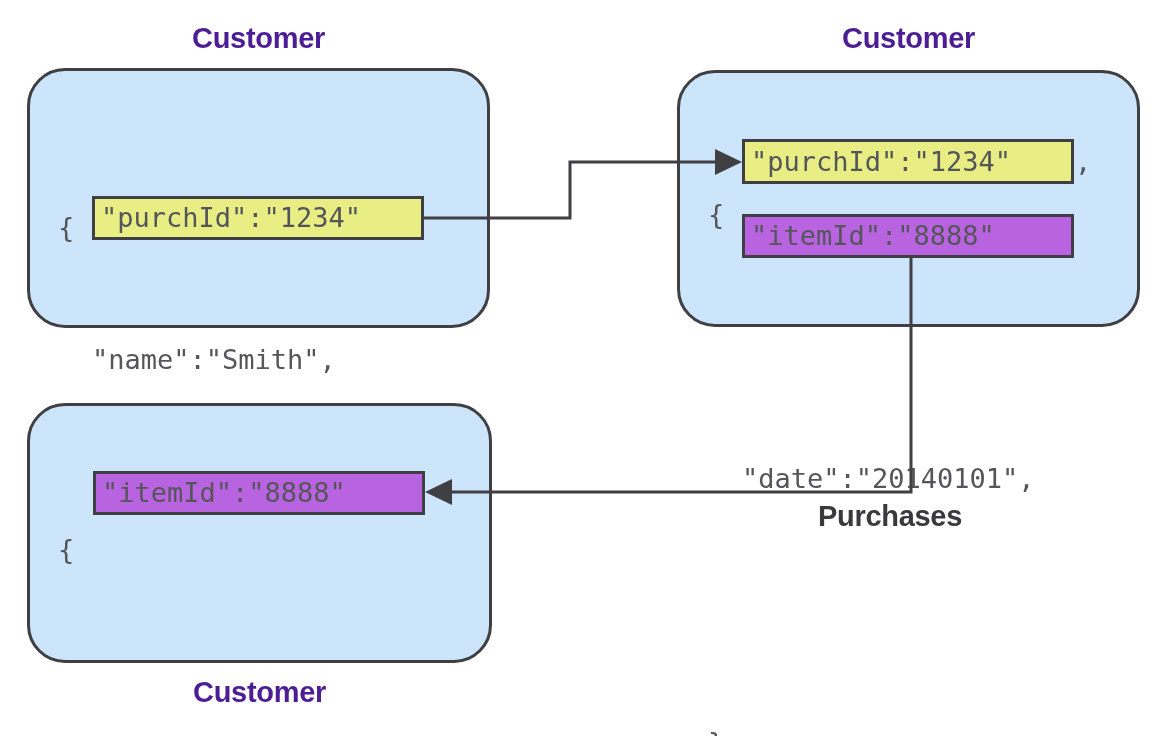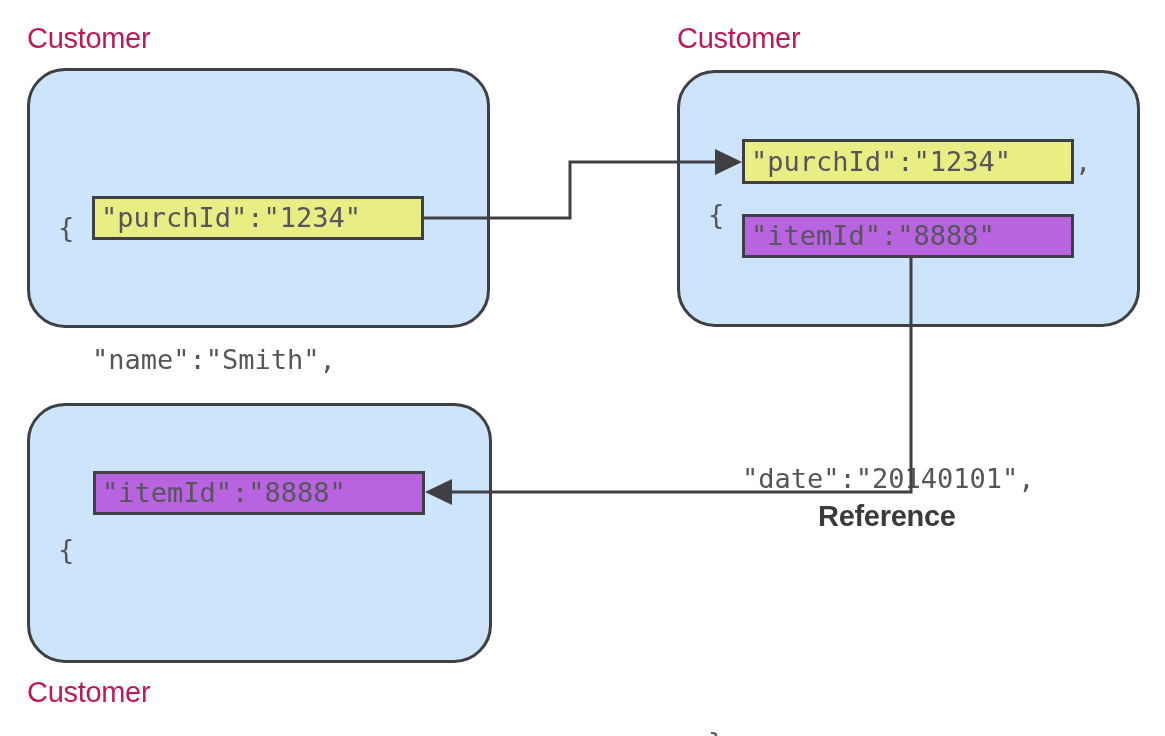--- a/index.html
+++ b/index.html
@@ -13,26 +13,26 @@
     height: 736px;
     background: #ffffff;
     overflow: hidden;
     font-family: "Liberation Sans", sans-serif;
   }
 
   
   .entity-title {
     position: absolute;
     font-family: "Liberation Sans", sans-serif;
-    font-weight: normal;
+    font-weight: bold;
     font-size: 29px;
-    color: #be185d;
+    color: #4c1d95;
     letter-spacing: -0.3px;
     white-space: nowrap;
-    text-align: left;
+    text-align: center;
   }
 
   
   .entity-box {
     position: absolute;
     background: #cce5fa;
     border: 3px solid #3f3f44;
     border-radius: 38px;
     box-sizing: border-box;
   }
@@ -149,15 +149,15 @@
 
   <svg id="connectors" viewBox="0 0 1165 736" preserveAspectRatio="none">
 
     <path class="conn-line" d="M 424 218 L 570 218 L 570 162 L 738 162"></path>
     <polygon class="conn-head" points="742,162 715,149 715,175"></polygon>
 
     <path class="conn-line" d="M 911 258 L 911 492 L 440 492"></path>
     <polygon class="conn-head" points="425,492 452,479 452,505"></polygon>
   </svg>
 
-  <div class="annotation-label" style="left:818px; top:500px;">Reference</div>
+  <div class="annotation-label" style="left:818px; top:500px;">Purchases</div>
 
 </div>
 
 </body></html>

